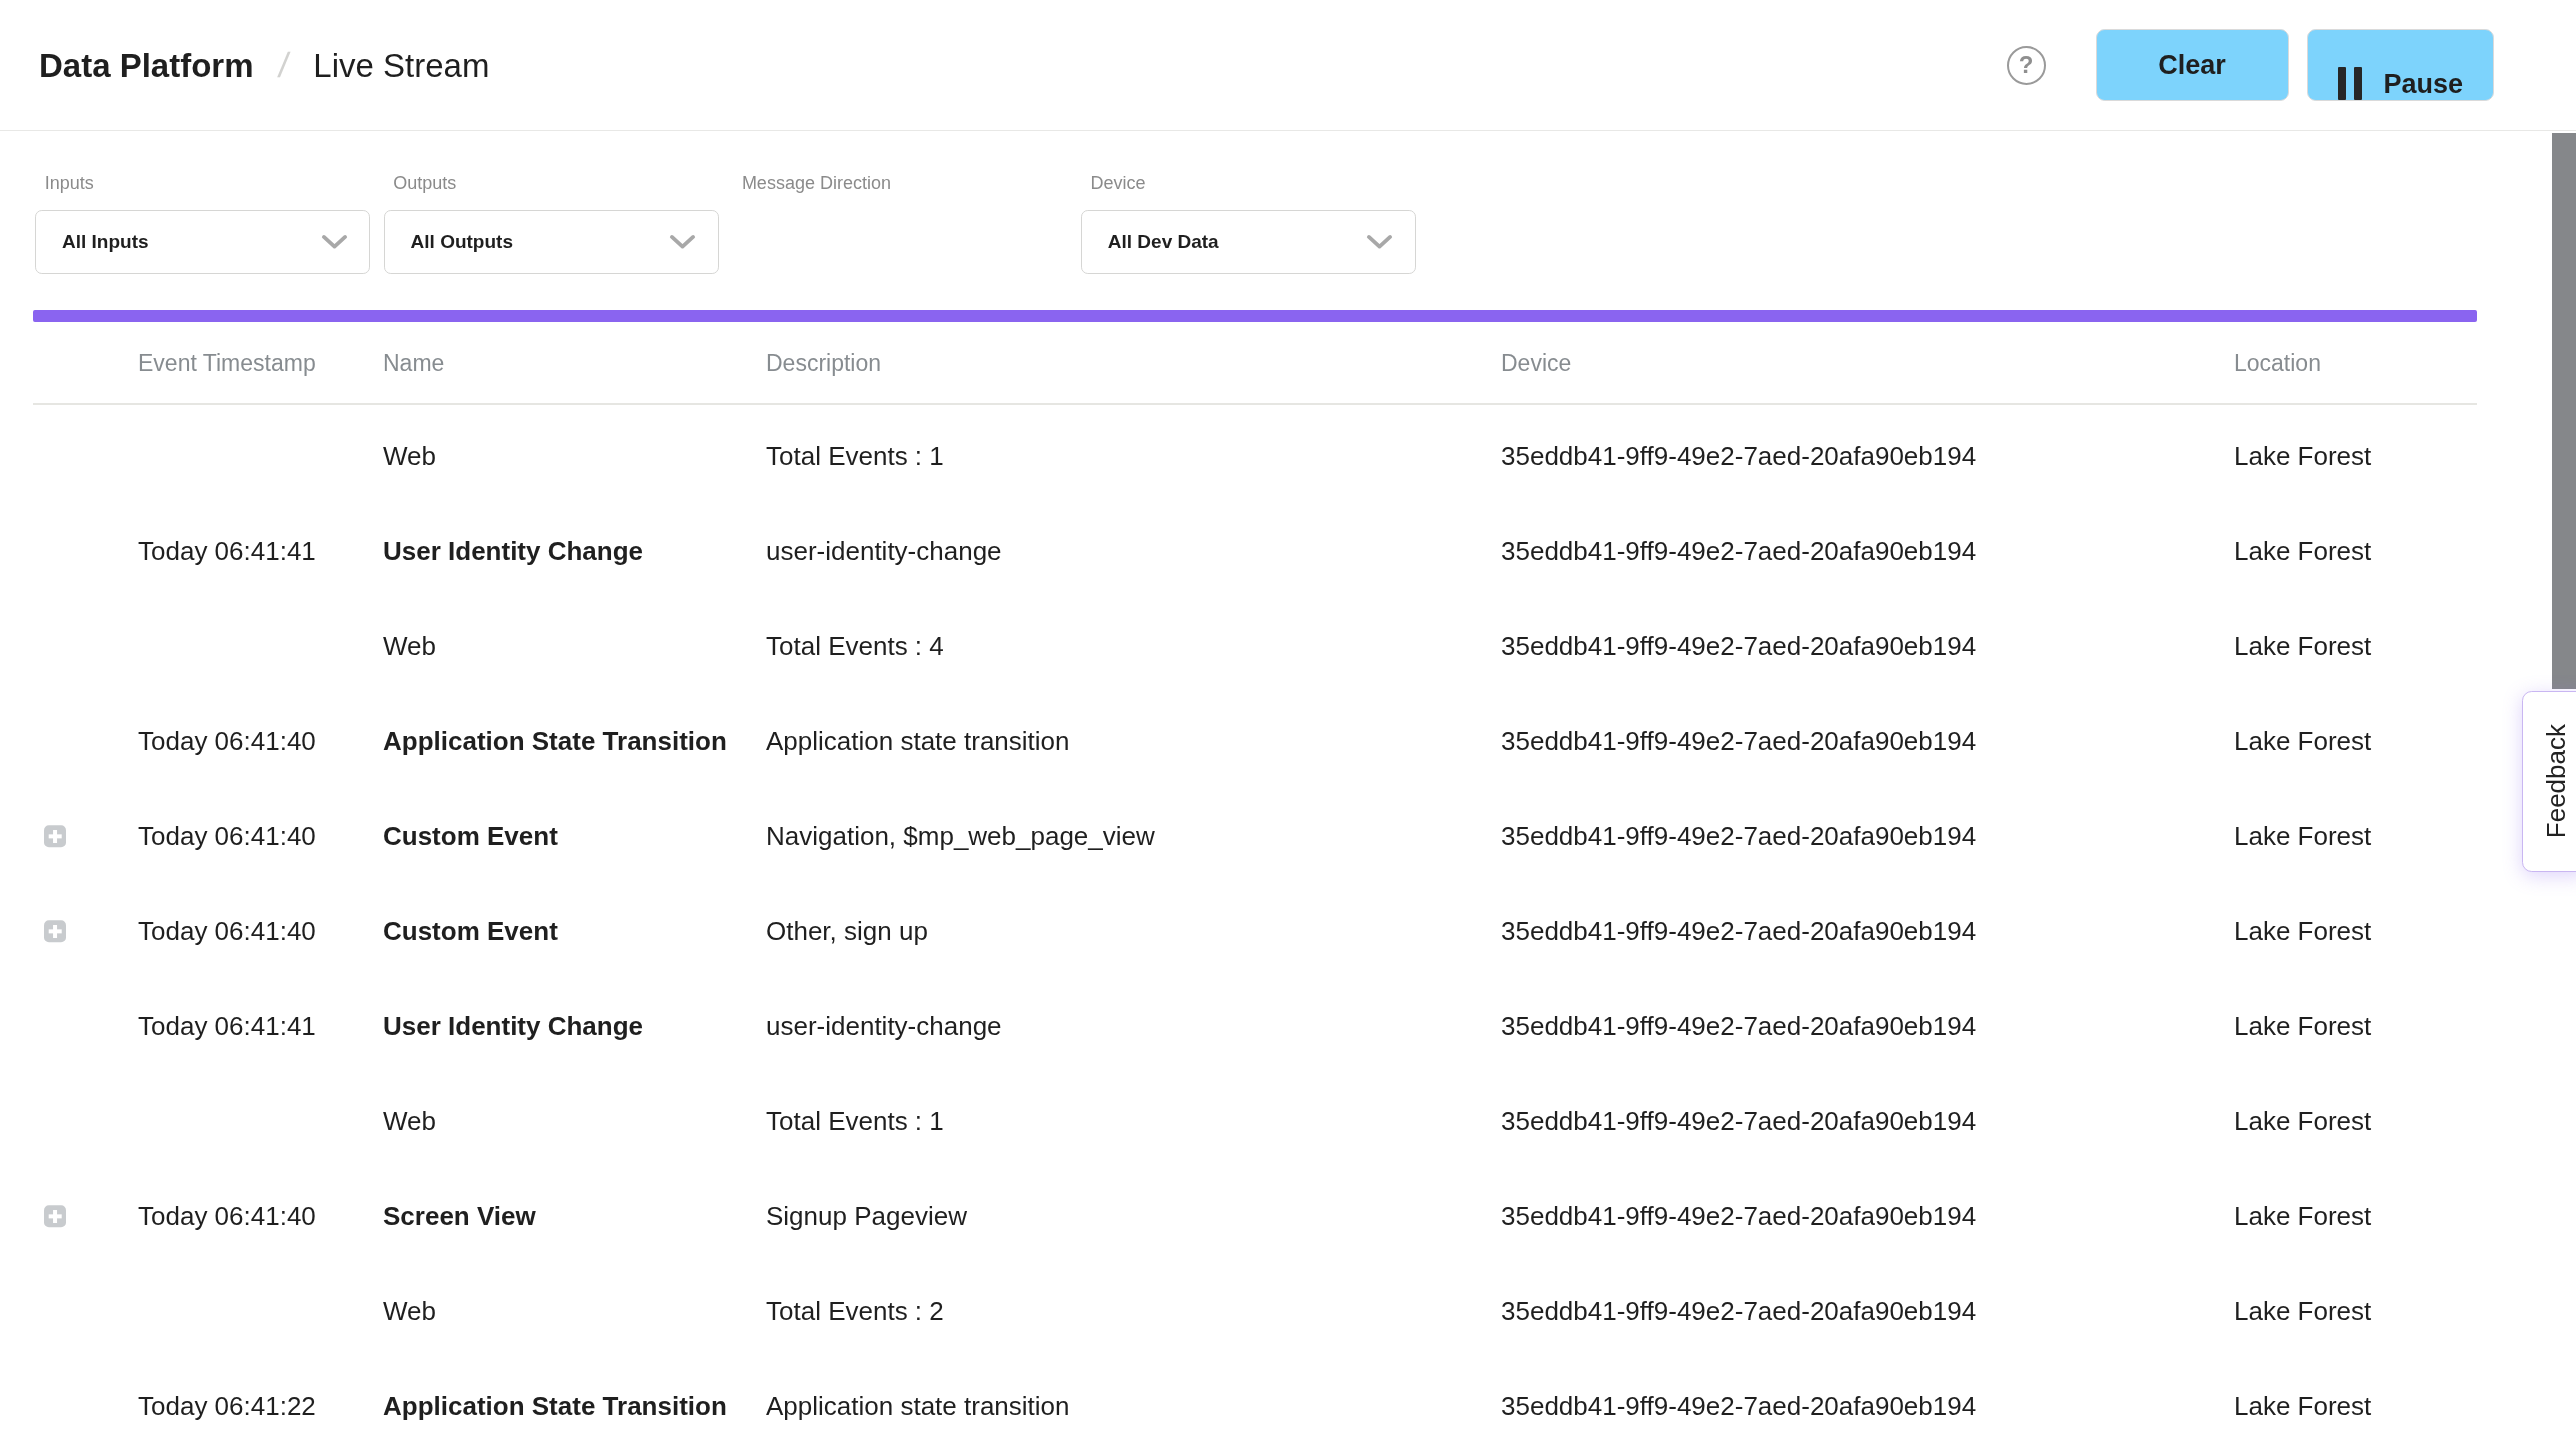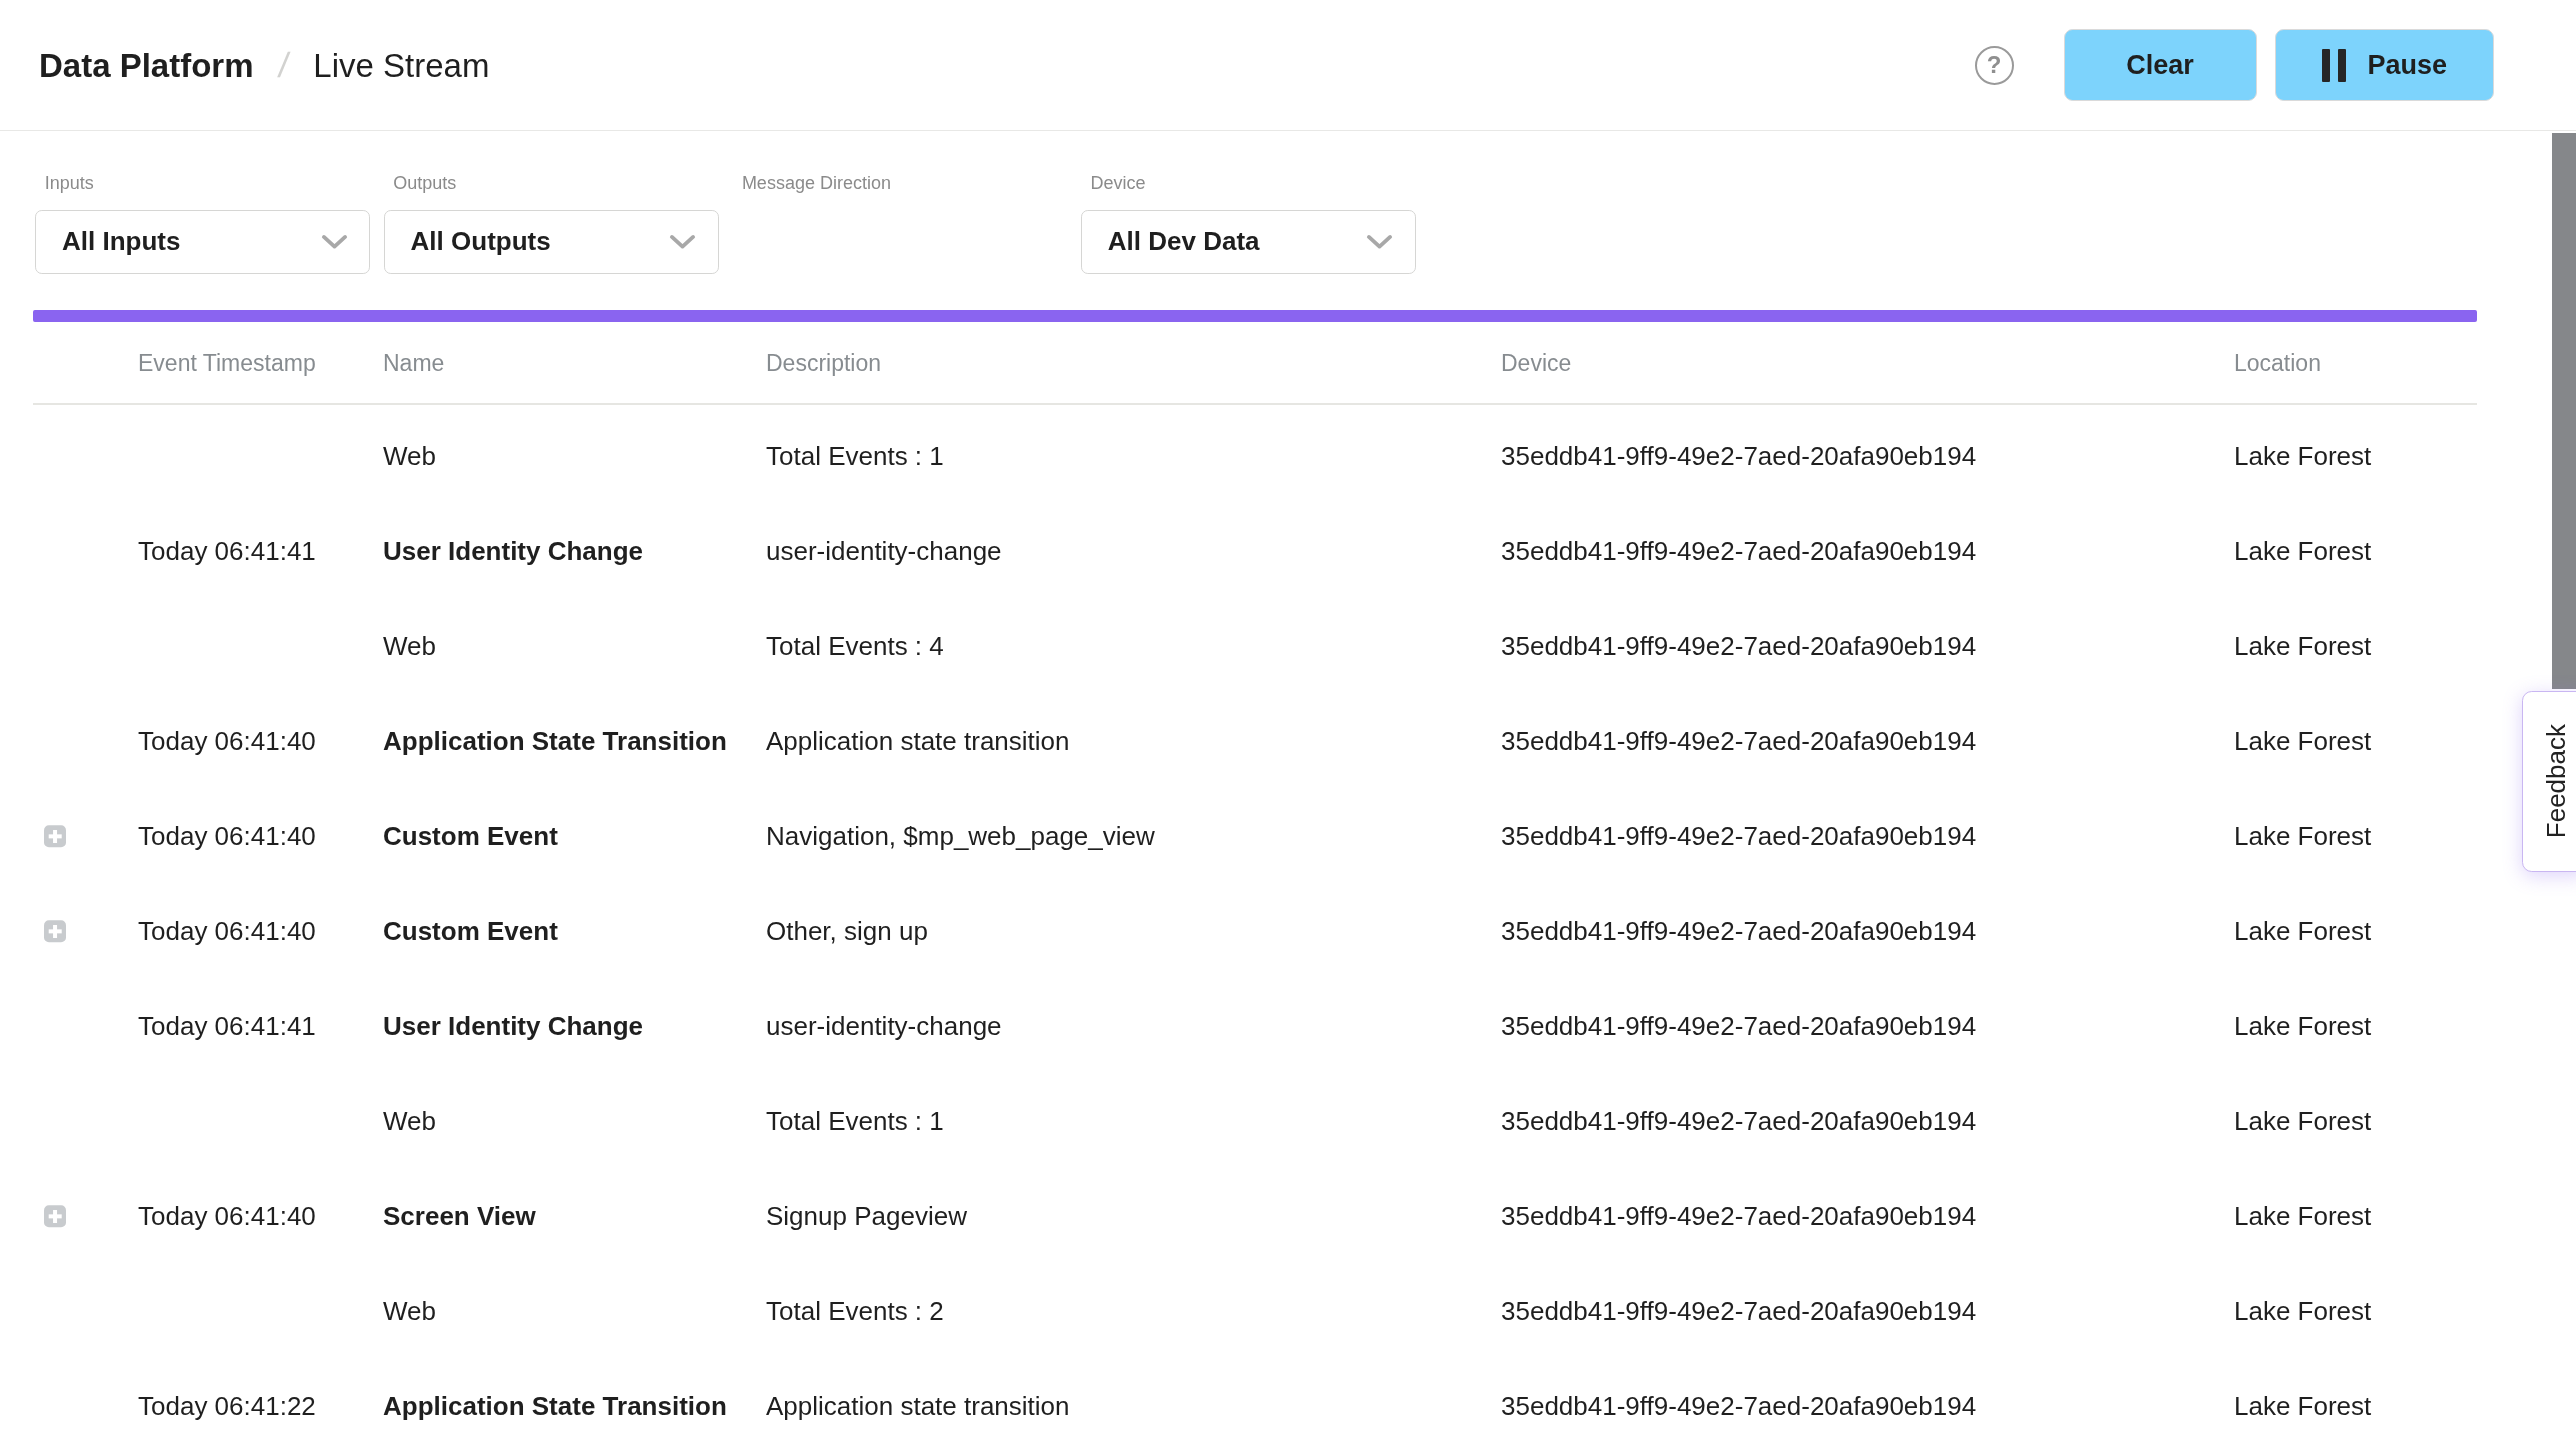--- a/index.html
+++ b/index.html
@@ -23,33 +23,33 @@
     width:39px; height:39px; border:2.9px solid #9a9a9a; border-radius:50%;
     color:#8f8f8f; font-size:24px; font-weight:700; line-height:33px;
     text-align:center; margin-right:50px; cursor:pointer; user-select:none;
   }
   .btn {
     height:72px; background:#7dd3fc; border:1.9px solid #dadada; border-radius:8.7px;
     font-family:inherit; font-size:27px; font-weight:700; color:#1f1f1f;
     display:inline-flex; align-items:center; justify-content:center; cursor:pointer;
   }
   .btn-clear { width:193px; }
-  .btn-pause { width:219px; margin-left:18.4px; }
+  .btn-pause { width:187px; margin-left:18.4px;align-items:flex-end; }
   .pause-icon { display:inline-flex; margin-right:21.4px; }
   .pause-icon i { display:block; width:7.8px; height:33px; background:#262626; border-radius:1px; }
   .pause-icon i + i { margin-left:8.7px; }
   
   .filters { display:flex; padding:42px 0 0 35px; }
   .filter { width:335px; margin-right:13.6px; }
   .filter-label { font-size:18px; color:#8b8b8b; padding-left:9.7px; margin-bottom:15.5px; }
   .filter-box {
     height:64px; border:1.9px solid #d6d6d4; border-radius:6.8px; background:#fff;
     display:flex; align-items:center; padding:0 21.4px 0 26px; cursor:pointer;
   }
-  .filter-value { font-size:26px; font-weight:700; }
+  .filter-value { font-size:19px; font-weight:700; }
   .chevron { margin-left:auto; }
   
   .accent-bar { height:12.6px; border-radius:1.9px; margin:36px 99px 0 33px; }
   
   .thead { position:relative; height:81px; }
   .thead .cell { font-size:23px; color:#878c90; font-weight:400; }
   .thead-divider { height:1.9px; background:#e6e6e2; margin:0 99px 0 33px; }
   .tbody { padding-top:3.9px; }
   .row { position:relative; height:95px; cursor:pointer; }
   .cell {

